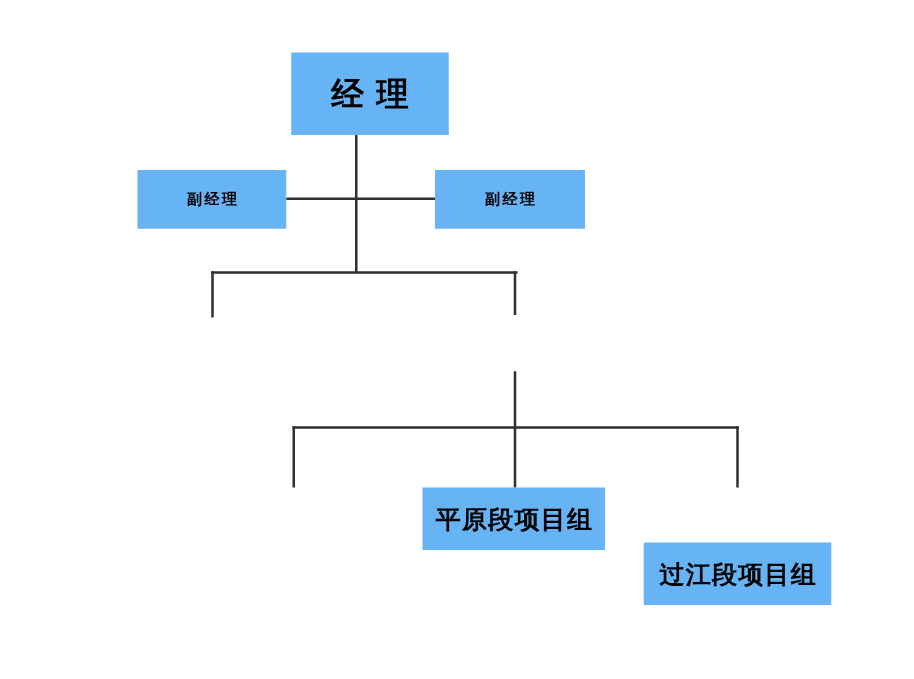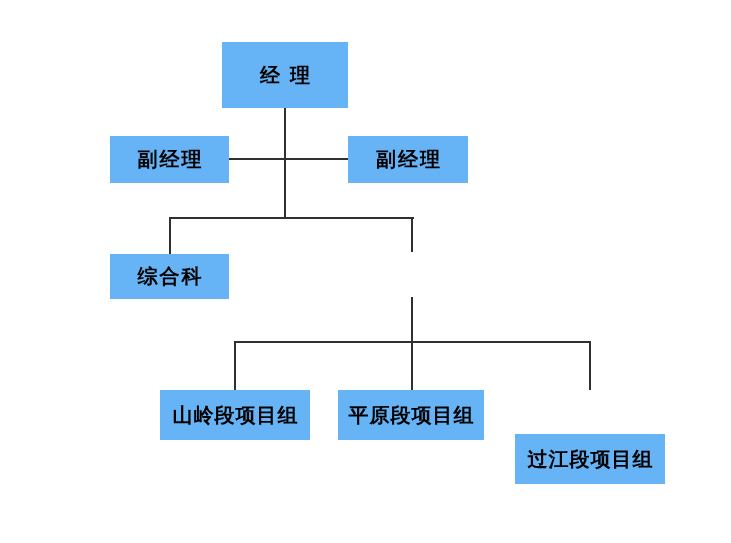--- a/index.html
+++ b/index.html
@@ -20,22 +20,22 @@
     background: #66b3f5;
     color: #000000;
     font-weight: bold;
     display: flex;
     align-items: center;
     justify-content: center;
     text-align: center;
     white-space: nowrap;
     box-sizing: border-box;
   }
-  .node.lv1 { font-size: 20px; letter-spacing: 10px; padding-left: 10px; }
-  .node.lv2, .node.lv3 { font-size: 20px; letter-spacing: 2px; padding-left: 2px; }
+  .node.lv1 { font-size: 26px; letter-spacing: 10px; padding-left: 10px; margin-left: 11px; }
+  .node.lv2, .node.lv3 { font-size: 12px; letter-spacing: 2px; padding-left: 2px; }
   .node.lv4 { font-size: 20px; letter-spacing: 1px; padding-left: 1px; }
 
   #node-manager            { left: 222px; top: 42px;  width: 126px; height: 66px; }
   #node-deputy-left        { left: 110px; top: 136px; width: 119px; height: 47px; }
   #node-deputy-right       { left: 348px; top: 136px; width: 120px; height: 47px; }
   #node-general-section    { left: 110px; top: 254px; width: 119px; height: 45px; }
   #node-construction       { left: 352px; top: 252px; width: 120px; height: 45px; }
   #node-mountain-team      { left: 160px; top: 390px; width: 150px; height: 50px; }
   #node-plain-team         { left: 338px; top: 390px; width: 146px; height: 50px; }
   #node-river-team         { left: 515px; top: 390px; width: 150px; height: 50px; margin-top: 44px; }
@@ -68,22 +68,20 @@
   <div class="line" id="line-level4-h"></div>
   <div class="line" id="line-mountain-drop"></div>
   <div class="line" id="line-river-drop"></div>
 
   <div class="node lv1" id="node-manager">经理</div>
 
   <div class="node lv2" id="node-deputy-left">副经理</div>
 
   <div class="node lv2" id="node-deputy-right">副经理</div>
 
-  <div class="node lv3" id="node-general-section">综合科</div>
 
 
-  <div class="node lv4" id="node-mountain-team">山岭段项目组</div>
 
   <div class="node lv4" id="node-plain-team">平原段项目组</div>
 
   <div class="node lv4" id="node-river-team">过江段项目组</div>
 
 </div>
 
 </body></html>

